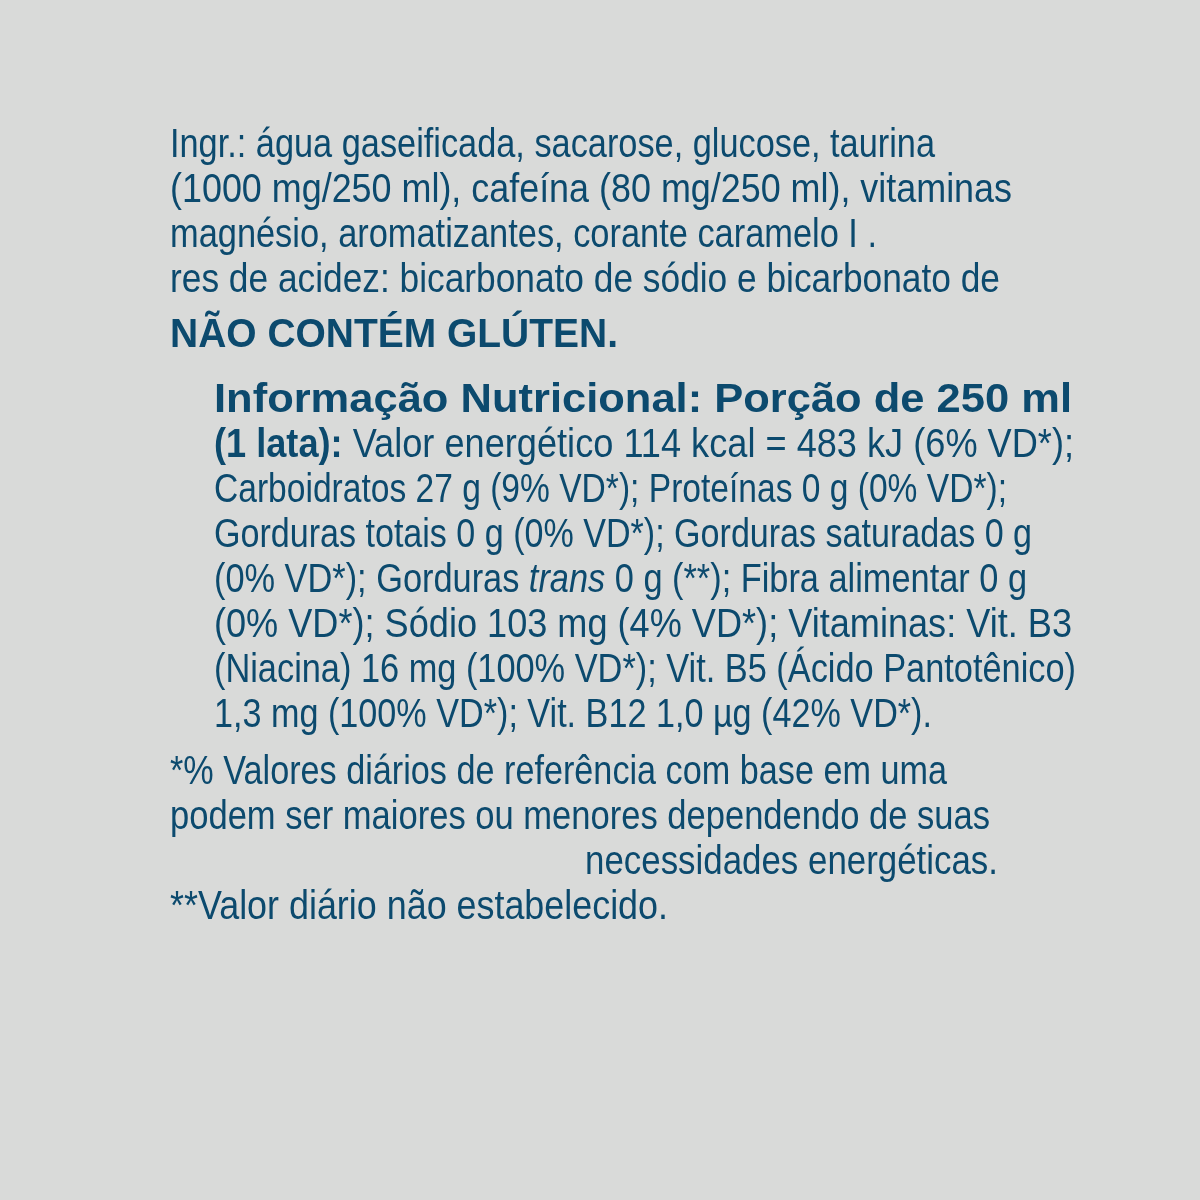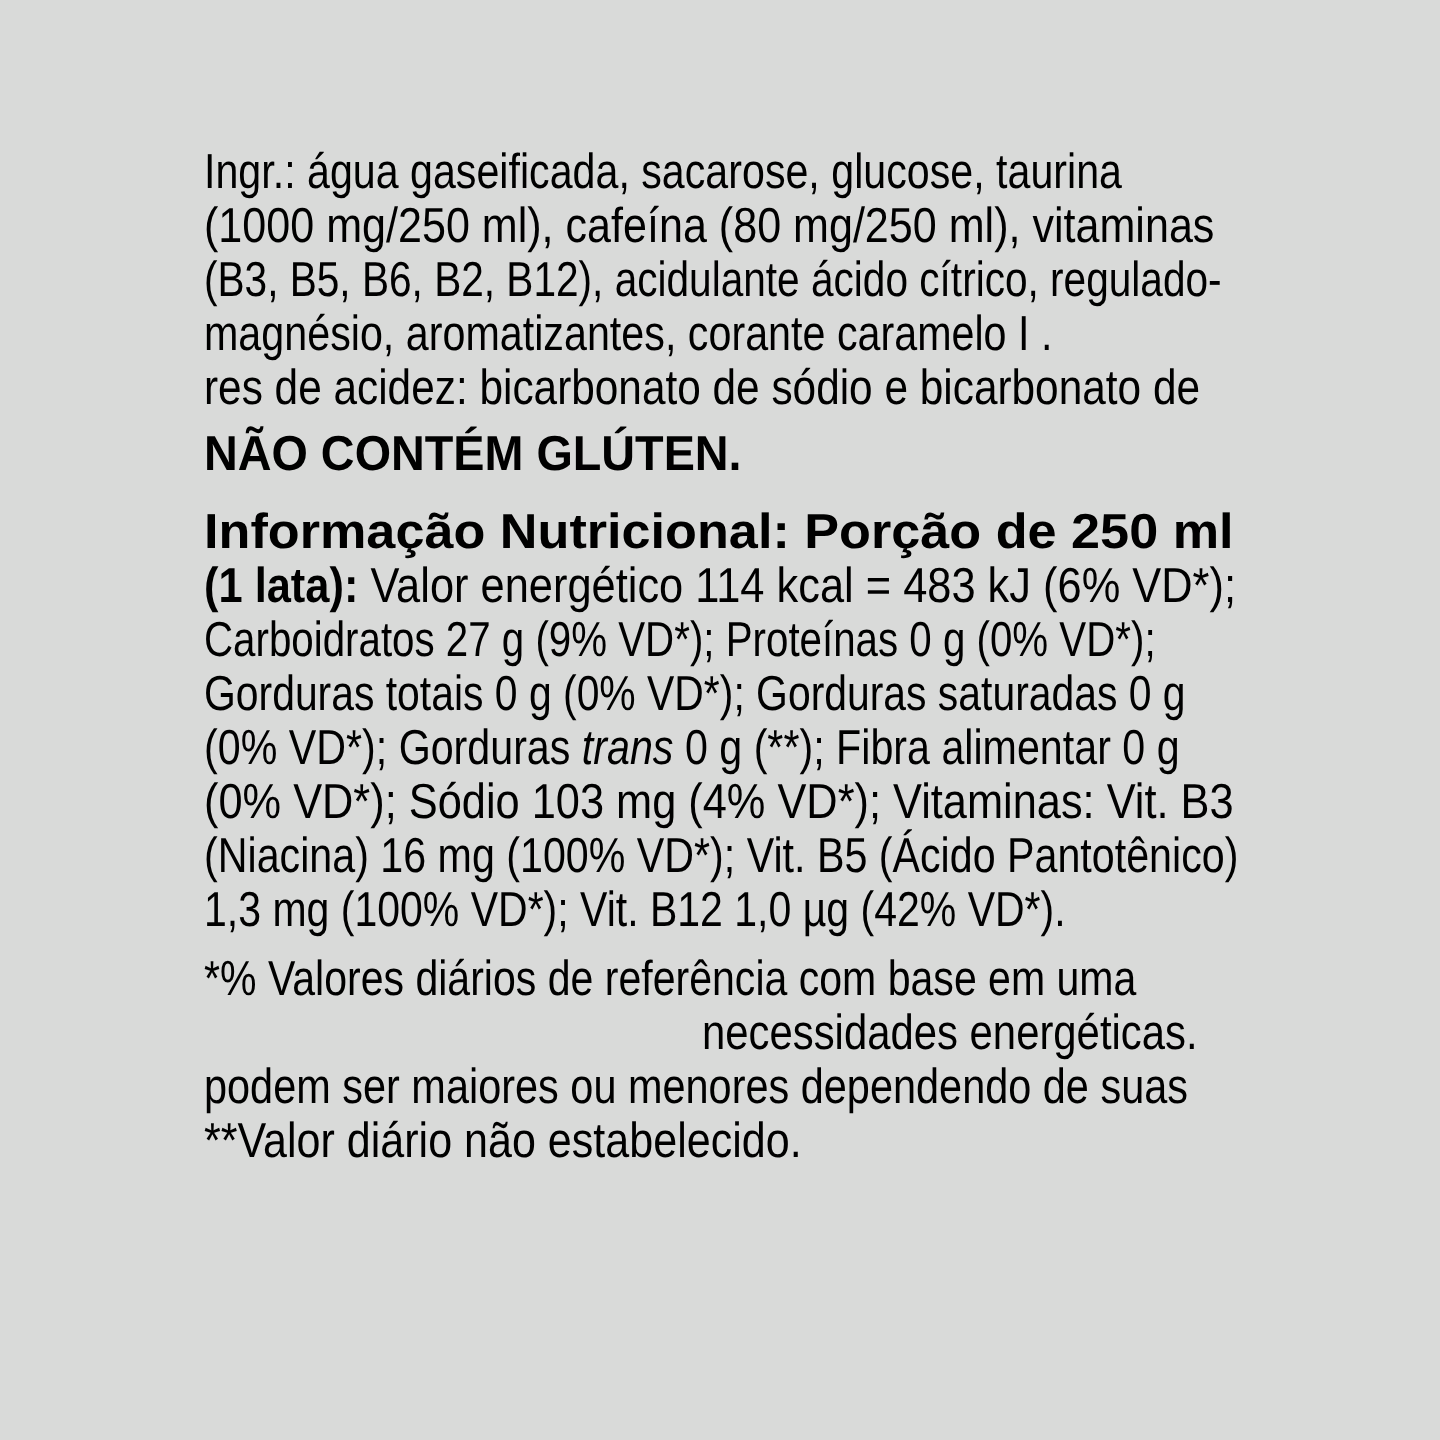--- a/index.html
+++ b/index.html
@@ -32,50 +32,49 @@
   }
   .line-inner {
     display: inline-block;
     white-space: nowrap;
     transform-origin: left center;
   }
   .seg-b { font-weight: 700; }
   .seg-i { font-style: italic; }
   .para-ingredients { margin-bottom: 10px; }
   .para-gluten-statement { margin-bottom: 20px; }
-  .para-nutrition-info { margin-bottom: 12px; }
+  .para-nutrition-info { margin-bottom: 12px; margin-left: 44px; }
   .para-daily-values-note { margin-bottom: 0; text-align: right; }
 </style>
 </head>
 <body style="background: rgb(217, 218, 217);">
 
 <div class="label">
-  <div class="label-text" style="color: #000000;">
+  <div class="label-text" style="color: #0c4a6e;">
       <div class="para para-ingredients">
         <div class="line"><span class="line-inner" style="transform: scaleX(0.836995);"><span>Ingr.: água gaseificada, sacarose, glucose, taurina</span></span></div>
         <div class="line"><span class="line-inner" style="transform: scaleX(0.875587);"><span>(1000 mg/250 ml), cafeína (80 mg/250 ml), vitaminas</span></span></div>
-        <div class="line"><span class="line-inner" style="transform: scaleX(0.825028);"><span>(B3, B5, B6, B2, B12), acidulante ácido cítrico, regulado-</span></span></div>
         <div class="line"><span class="line-inner" style="transform: scaleX(0.838485);"><span>magnésio, aromatizantes, corante caramelo I .</span></span></div>
         <div class="line"><span class="line-inner" style="transform: scaleX(0.860842);"><span>res de acidez: bicarbonato de sódio e bicarbonato de</span></span></div>
       </div>
       <div class="para para-gluten-statement">
         <div class="line"><span class="line-inner" style="transform: scaleX(0.950191);"><span class="seg-b">NÃO CONTÉM GLÚTEN.</span></span></div>
       </div>
       <div class="para para-nutrition-info">
         <div class="line"><span class="line-inner" style="transform: scaleX(1.06077);"><span class="seg-b">Informação Nutricional: Porção de 250 ml</span></span></div>
         <div class="line"><span class="line-inner" style="transform: scaleX(0.88208);"><span class="seg-b">(1 lata):</span><span> Valor energético 114 kcal = 483 kJ (6% VD*);</span></span></div>
         <div class="line"><span class="line-inner" style="transform: scaleX(0.818792);"><span>Carboidratos 27 g (9% VD*); Proteínas 0 g (0% VD*);</span></span></div>
         <div class="line"><span class="line-inner" style="transform: scaleX(0.830905);"><span>Gorduras totais 0 g (0% VD*); Gorduras saturadas 0 g</span></span></div>
         <div class="line"><span class="line-inner" style="transform: scaleX(0.837537);"><span>(0% VD*); Gorduras </span><span class="seg-i">trans</span><span> 0 g (**); Fibra alimentar 0 g</span></span></div>
         <div class="line"><span class="line-inner" style="transform: scaleX(0.881087);"><span>(0% VD*); Sódio 103 mg (4% VD*); Vitaminas: Vit. B3</span></span></div>
         <div class="line"><span class="line-inner" style="transform: scaleX(0.83749);"><span>(Niacina) 16 mg (100% VD*); Vit. B5 (Ácido Pantotênico)</span></span></div>
         <div class="line"><span class="line-inner" style="transform: scaleX(0.833445);"><span>1,3 mg (100% VD*); Vit. B12 1,0 µg (42% VD*).</span></span></div>
       </div>
       <div class="para para-daily-values-note">
         <div class="line"><span class="line-inner" style="transform: scaleX(0.83432);"><span>*% Valores diários de referência com base em uma</span></span></div>
+        <div class="line"><span class="line-inner" style="transform: scaleX(0.842551);"><span>podem ser maiores ou menores dependendo de suas</span></span></div>
         <div class="line"><span class="line-inner" style="transform: scaleX(0.850697);"><span>necessidades energéticas.</span></span></div>
-        <div class="line"><span class="line-inner" style="transform: scaleX(0.842551);"><span>podem ser maiores ou menores dependendo de suas</span></span></div>
       </div>
       <div class="para para-daily-value-not-established-note">
         <div class="line"><span class="line-inner" style="transform: scaleX(0.875124);"><span>**Valor diário não estabelecido.</span></span></div>
       </div>
     </div>
 </div>
 
 </body></html>

